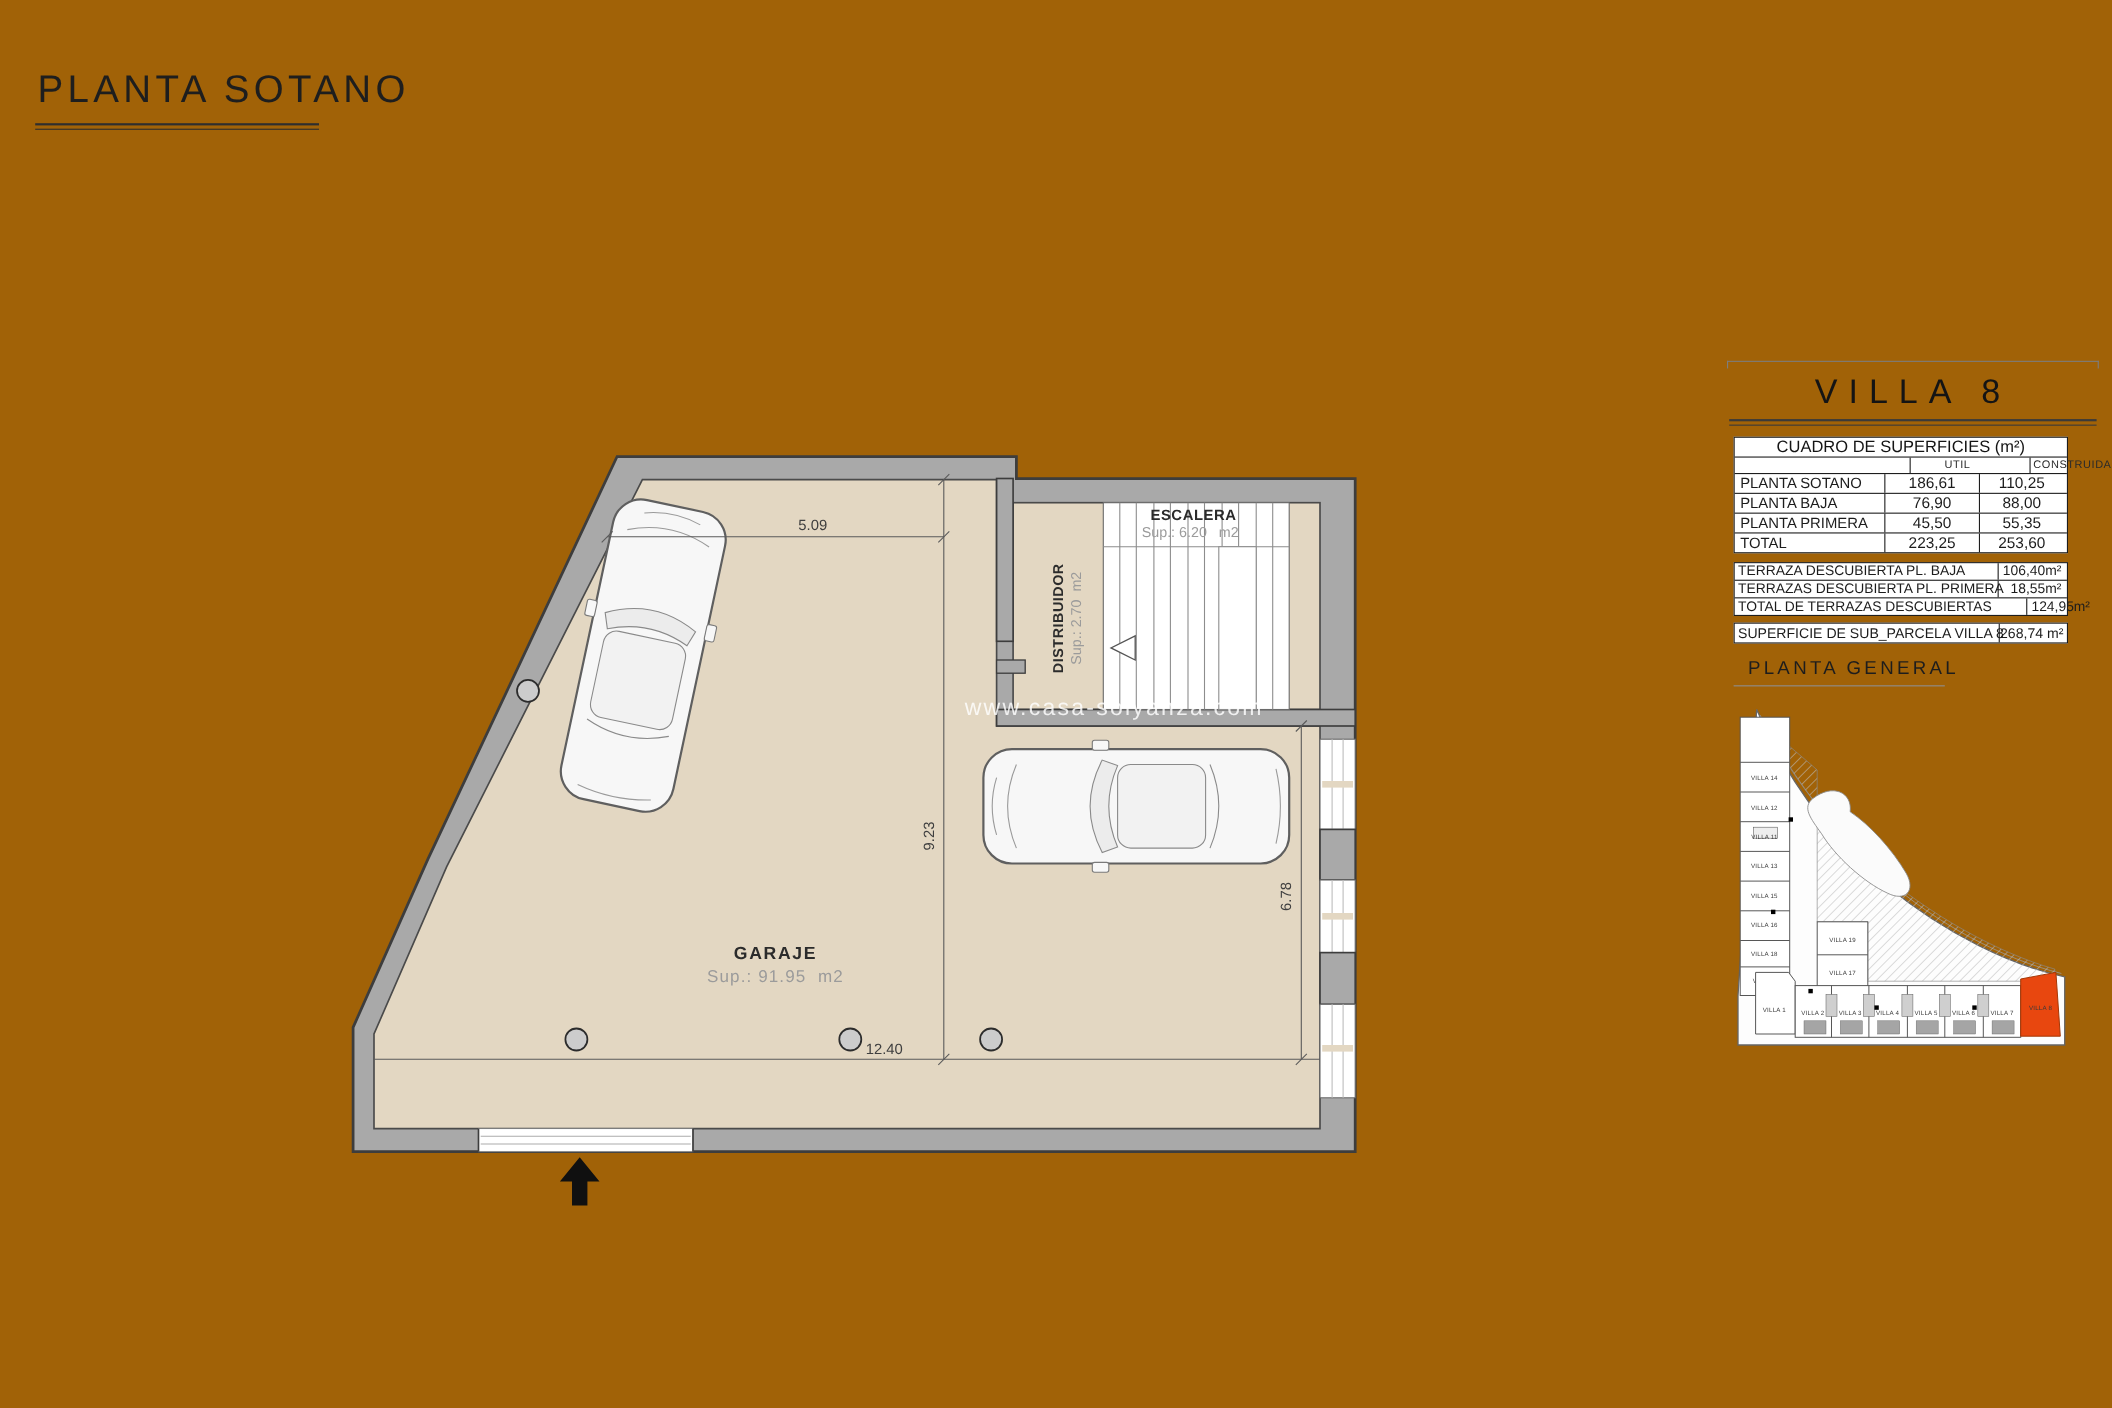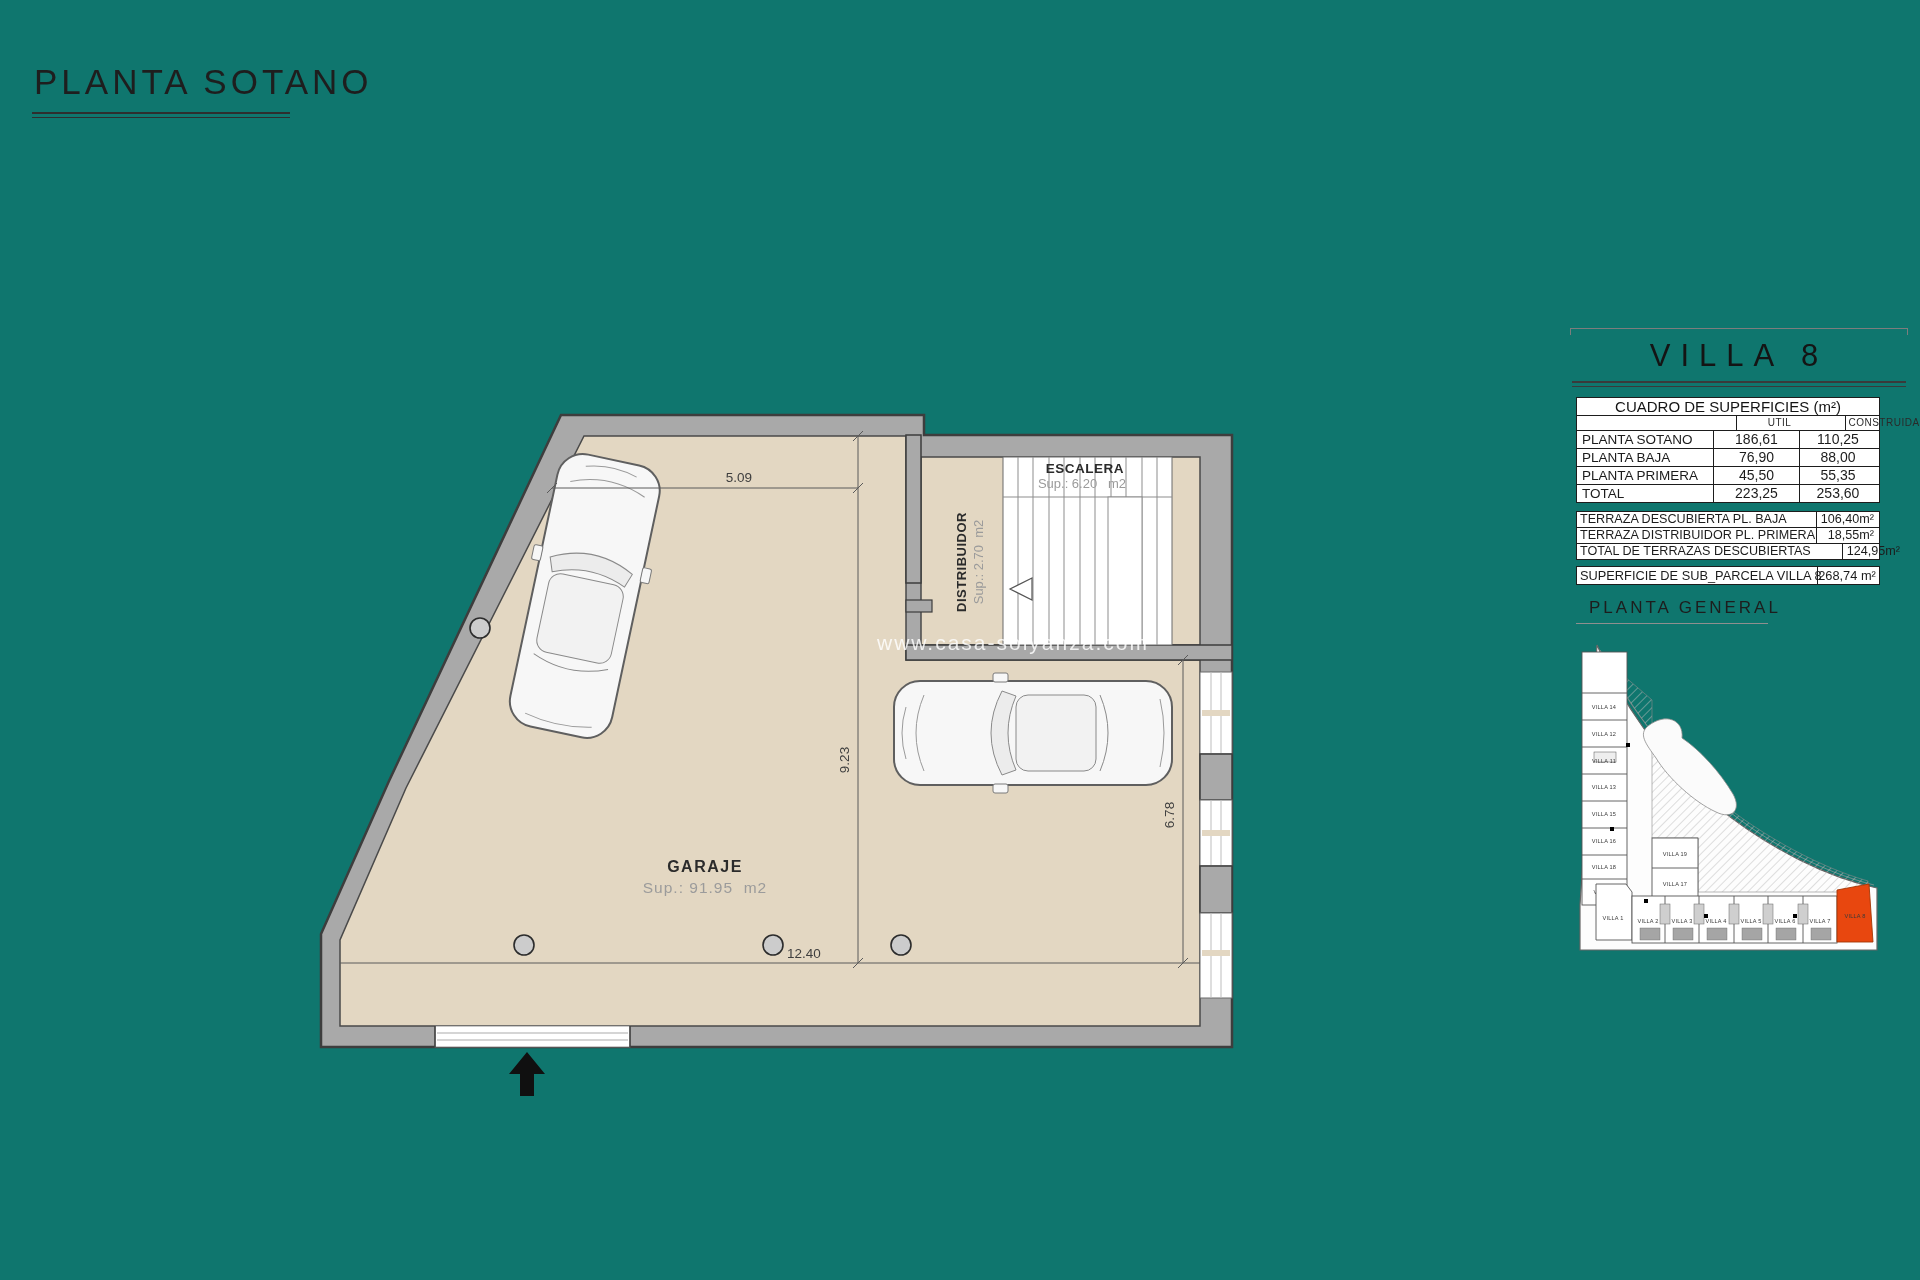--- a/index.html
+++ b/index.html
@@ -1,17 +1,17 @@
 <!DOCTYPE html>
 <html><head>
 <meta charset="utf-8">
 <style>
   html,body{margin:0;padding:0;background:#ffffff;}
   .sheet{
-    position:relative;width:1920px;height:1280px;background:#0f766e;
+    position:relative;width:1920px;height:1280px;background:#a16207;
     font-family:"Liberation Sans", sans-serif;overflow:hidden;color:#1c1c1c;
   }
   
   .page-title{
     position:absolute;left:34px;top:62px;font-size:35px;letter-spacing:4px;
     color:#1e1e1e;font-weight:400;
   }
   .title-rule-1{position:absolute;left:32px;top:112px;width:258px;height:2px;background:#2e2e2e;}
   .title-rule-2{position:absolute;left:32px;top:117px;width:258px;height:1px;background:#2e2e2e;}
   
@@ -295,21 +295,21 @@
       <div class="num cb">253,60</div>
     </div>
   </div>
 
   <div class="terr-table">
     <div class="terr-row">
       <div class="lbl">TERRAZA DESCUBIERTA PL. BAJA</div>
       <div class="val">106,40m²</div>
     </div>
     <div class="terr-row">
-      <div class="lbl">TERRAZA DISTRIBUIDOR PL. PRIMERA</div>
+      <div class="lbl">TERRAZAS DESCUBIERTA PL. PRIMERA</div>
       <div class="val">18,55m²</div>
     </div>
     <div class="terr-row">
       <div class="lbl">TOTAL DE TERRAZAS DESCUBIERTAS</div>
       <div class="val">124,95m²</div>
     </div>
   </div>
 
   <div class="parcel-box">
     <div class="lbl">SUPERFICIE DE SUB_PARCELA VILLA 8</div>

